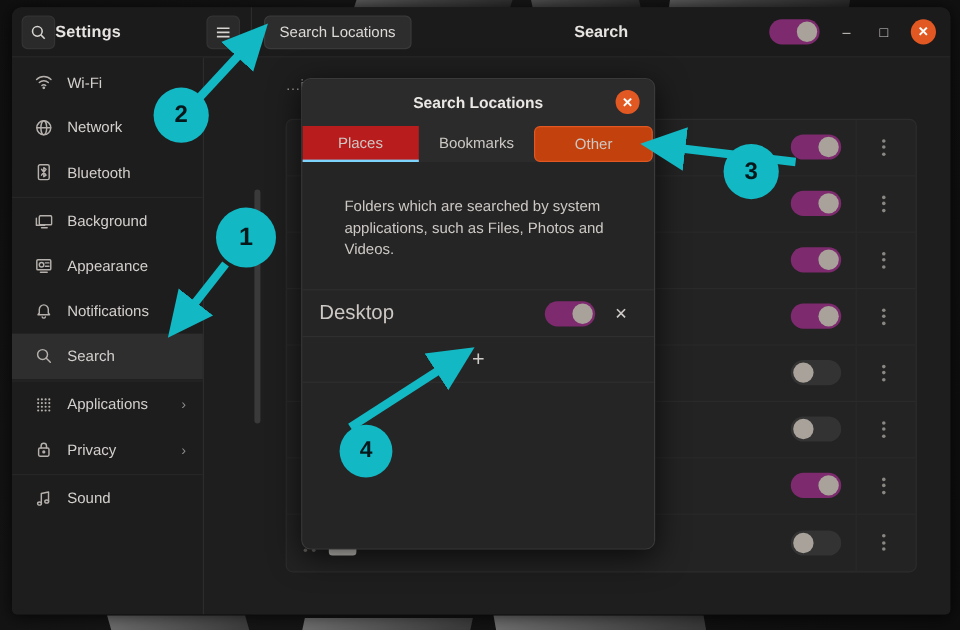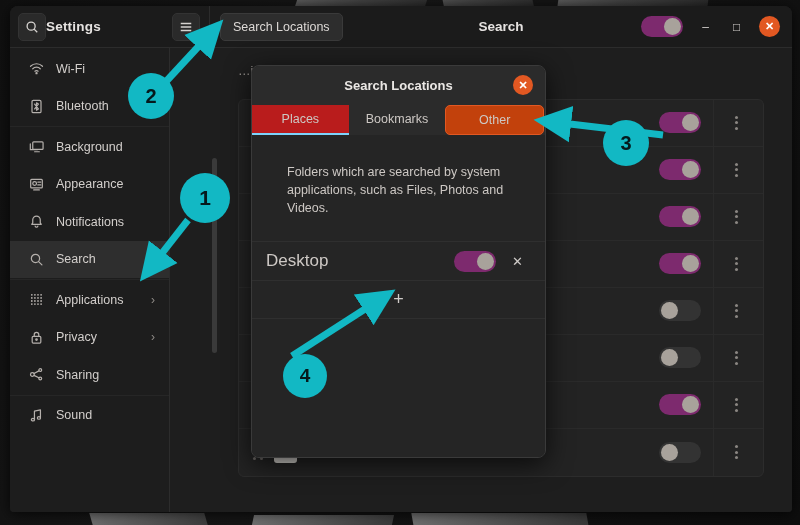--- a/index.html
+++ b/index.html
@@ -357,20 +357,30 @@
         <div class="side-item">
           <span class="sicon">
             <svg width="15" height="15" viewBox="0 0 16 16" stroke="currentColor" fill="none" stroke-width="1.3" stroke-linecap="round" stroke-linejoin="round">
               <path d="M1.6 5.6a9 9 0 0 1 12.8 0"></path>
               <path d="M4 8.3a5.6 5.6 0 0 1 8 0"></path>
               <path d="M6.3 10.9a2.4 2.4 0 0 1 3.4 0"></path>
               <circle cx="8" cy="13" r=".6" fill="currentColor"></circle>
             </svg>
           </span>
           <span>Wi-Fi</span>
+        </div>
+        <div class="side-item">
+          <span class="sicon">
+            <svg width="15" height="15" viewBox="0 0 16 16" stroke="currentColor" fill="none" stroke-width="1.3" stroke-linecap="round" stroke-linejoin="round">
+              <circle cx="8" cy="8" r="6.2"></circle>
+              <ellipse cx="8" cy="8" rx="2.6" ry="6.2"></ellipse>
+              <line x1="1.9" y1="8" x2="14.1" y2="8"></line>
+            </svg>
+          </span>
+          <span>Network</span>
         </div>
         <div class="side-item">
           <span class="sicon">
             <svg width="15" height="15" viewBox="0 0 16 16" stroke="currentColor" fill="none" stroke-width="1.3" stroke-linecap="round" stroke-linejoin="round">
               <rect x="3.2" y="1.4" width="9.6" height="13.2" rx="1.4"></rect>
               <path d="M6 5.4l4 5.2L8 12V4l2 1.4-4 5.2"></path>
             </svg>
           </span>
           <span>Bluetooth</span>
         </div>
@@ -445,32 +455,20 @@
           <span class="sicon">
             <svg width="15" height="15" viewBox="0 0 16 16" stroke="currentColor" fill="none" stroke-width="1.3" stroke-linecap="round" stroke-linejoin="round">
               <rect x="3.4" y="6.8" width="9.2" height="7.2" rx="1.2"></rect>
               <path d="M5.6 6.8V4.9a2.4 2.4 0 0 1 4.8 0v1.9"></path>
               <circle cx="8" cy="10.2" r=".8"></circle>
             </svg>
           </span>
           <span>Privacy</span>
           <span class="chev">›</span>
         </div>
-        <div class="side-item">
-          <span class="sicon">
-            <svg width="15" height="15" viewBox="0 0 16 16" stroke="currentColor" fill="none" stroke-width="1.3" stroke-linecap="round" stroke-linejoin="round">
-              <circle cx="12" cy="3.3" r="1.5"></circle>
-              <circle cx="12" cy="12.3" r="1.5"></circle>
-              <circle cx="3.6" cy="7.9" r="2"></circle>
-              <line x1="5.4" y1="6.9" x2="10.5" y2="4.1"></line>
-              <line x1="5.4" y1="8.9" x2="10.5" y2="11.5"></line>
-            </svg>
-          </span>
-          <span>Sharing</span>
-        </div>
         <div class="side-sep"></div>
         <div class="side-item">
           <span class="sicon">
             <svg width="15" height="15" viewBox="0 0 16 16" stroke="currentColor" fill="none" stroke-width="1.3" stroke-linecap="round" stroke-linejoin="round">
               <path d="M5.8 12V3.4l6.4-1.3v8.3"></path>
               <ellipse cx="4.2" cy="12.4" rx="1.7" ry="1.4"></ellipse>
               <ellipse cx="10.6" cy="10.6" rx="1.7" ry="1.4"></ellipse>
             </svg>
           </span>
           <span>Sound</span>

